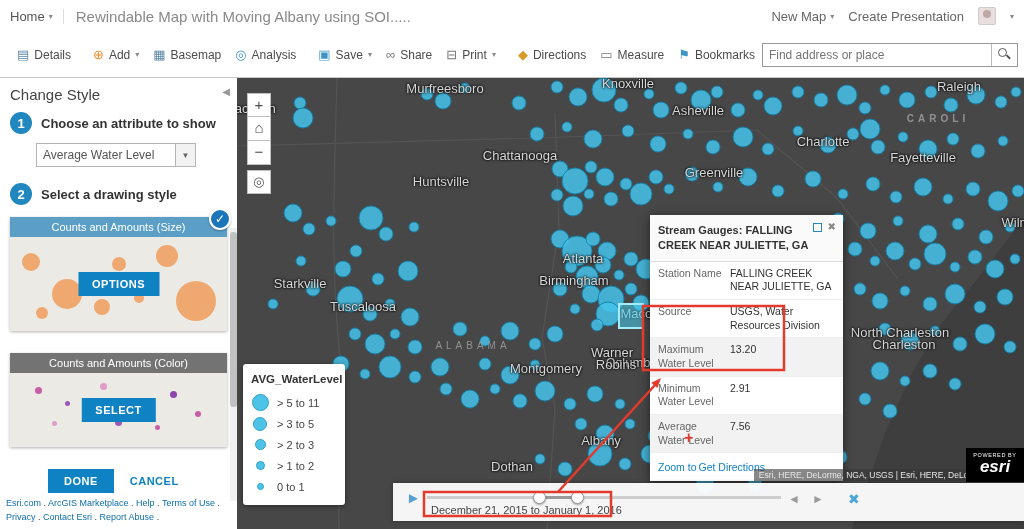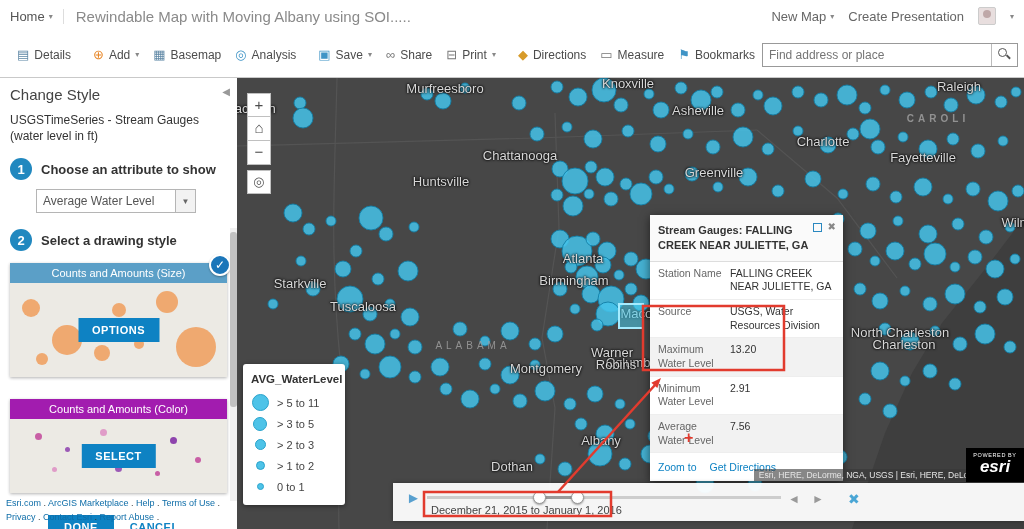--- a/index.html
+++ b/index.html
@@ -39,21 +39,21 @@
   .layer-title { font-size: 12px; color: #333; line-height: 1.35; margin: 0 14px 14px 10px; }
   .step { display: flex; align-items: center; gap: 9px; margin: 0 0 9px 10px; }
   .step-circle { width: 22px; height: 22px; border-radius: 50%; background: #2188bf; color: #fff; font-size: 13px; font-weight: bold; display: flex; align-items: center; justify-content: center; flex: none; }
   .step-label { font-weight: bold; font-size: 13px; color: #333; }
   .attr-select { display: flex; margin: 2px 0 16px 36px; width: 160px; }
   .dd-text { flex: 1; border: 1px solid #b5b5b5; height: 24px; line-height: 22px; padding: 0 6px; font-size: 12px; color: #555; background: #fff; white-space: nowrap; overflow: hidden; }
   .dd-btn { width: 20px; height: 24px; border: 1px solid #b5b5b5; border-left: none; background: #f2f2f2; font-size: 8px; color: #666; cursor: pointer; }
   .style-card { position: relative; margin: 12px 10px 22px 10px; box-shadow: 0 1px 3px rgba(0,0,0,.3); }
   .card-header { height: 20px; line-height: 20px; text-align: center; color: #fff; font-size: 11px; }
   .card-header.blue { background: #5b9fc7; }
-  .card-header.gray { background: #a21caf; }
+  .card-header.gray { background: #737373; }
   .card-body { position: relative; background: #eceae4; overflow: hidden; }
   .card-body.size { height: 94px; }
   .card-body.color { height: 74px; }
   .pv-circle { position: absolute; border-radius: 50%; background: rgba(240,150,80,.78); }
   .pv-dot { position: absolute; border-radius: 50%; }
   .card-btn { position: absolute; left: 50%; top: 50%; transform: translate(-50%,-50%); background: #0e82c3; color: #fff; border: none; font-size: 11px; font-weight: bold; letter-spacing: .5px; padding: 6px 14px; cursor: pointer; font-family: "Liberation Sans", sans-serif; }
   .check-badge { position: absolute; top: -9px; right: -4px; width: 22px; height: 22px; border-radius: 50%; background: #1b76b9; border: 2px solid #fff; color: #fff; font-size: 12px; display: flex; align-items: center; justify-content: center; box-shadow: 0 1px 2px rgba(0,0,0,.3); }
   .actions { display: flex; align-items: center; gap: 16px; margin: 6px 0 0 48px; }
   .done-btn { background: #0e82c3; color: #fff; border: none; font-size: 11px; font-weight: bold; letter-spacing: .5px; padding: 6px 16px; cursor: pointer; font-family: "Liberation Sans", sans-serif; }
   .cancel-link { color: #0e82c3; font-size: 11px; font-weight: bold; letter-spacing: .5px; cursor: pointer; }
@@ -85,21 +85,21 @@
   .popup { position: absolute; left: 413px; top: 137px; width: 193px; background: #fff; box-shadow: 0 2px 9px rgba(0,0,0,.55); z-index: 12; }
   .popup-header { position: relative; padding: 8px 8px 7px; border-bottom: 1px solid #ddd; background: #fafafa; }
   .popup-title { font-weight: bold; font-size: 11px; color: #333; line-height: 1.4; padding-right: 26px; }
   .popup-actions { position: absolute; top: 7px; right: 7px; display: flex; align-items: center; gap: 6px; }
   .max-icon { width: 9px; height: 9px; border: 1.5px solid #2a88c0; display: block; cursor: pointer; }
   .close-icon { color: #888; font-size: 10px; line-height: 1; cursor: pointer; }
   .popup-row { display: flex; border-bottom: 1px solid #eee; padding: 5px 8px; font-size: 10.5px; line-height: 1.3; }
   .popup-row.alt { background: #f2f2f2; }
   .popup-cell.label { width: 72px; flex: none; color: #666; padding-right: 6px; }
   .popup-cell.value { flex: 1; color: #333; }
-  .popup-links { display: flex; gap: 13px; padding: 8px; font-size: 10.5px; }
+  .popup-links { display: flex; gap: 2px; padding: 8px; font-size: 10.5px; }
   .popup-links a { color: #0e82c3; text-decoration: none; }
 
   .timebar { position: absolute; left: 156px; right: 0; top: 405px; height: 38px; background: rgba(255,255,255,.95); z-index: 13; box-shadow: 0 0 4px rgba(0,0,0,.35); }
   .play { position: absolute; left: 13px; top: 7px; font-size: 15px; color: #58a0cf; cursor: pointer; line-height: 1; }
   .track { position: absolute; left: 34px; top: 13px; width: 354px; height: 3px; background: #cdcdcd; }
   .track-active { position: absolute; left: 147px; top: 13px; width: 38px; height: 3px; background: #9a9a9a; }
   .handle { position: absolute; top: 8px; width: 13px; height: 13px; border-radius: 50%; background: #fff; border: 1px solid #999; box-shadow: 0 1px 2px rgba(0,0,0,.35); cursor: pointer; }
   .range-label { position: absolute; left: 38px; top: 21px; font-size: 11px; color: #444; }
   .step-btn { position: absolute; top: 10px; font-size: 12px; color: #9a9a9a; cursor: pointer; line-height: 1; }
   .cfg-btn { position: absolute; left: 455px; top: 9px; font-size: 14px; color: #4aa6d5; cursor: pointer; line-height: 1; }
@@ -189,24 +189,20 @@
           <span class="lens"></span>
         </button>
     </div>
   </div>
 
   <div class="content">
 
     <aside class="sidebar">
       <span class="collapse-arrow">◀</span>
       <h2 class="panel-title">Change Style</h2>
-      <div class="layer-title">
-        <div>USGSTimeSeries - Stream Gauges</div>
-        <div>(water level in ft)</div>
-      </div>
       <div class="step">
         <span class="step-circle">1</span>
         <span class="step-label">Choose an attribute to show</span>
       </div>
       <div class="attr-select">
         <span class="dd-text">Average Water Level</span>
         <button class="dd-btn">▼</button>
       </div>
       <div class="step">
         <span class="step-circle">2</span>

